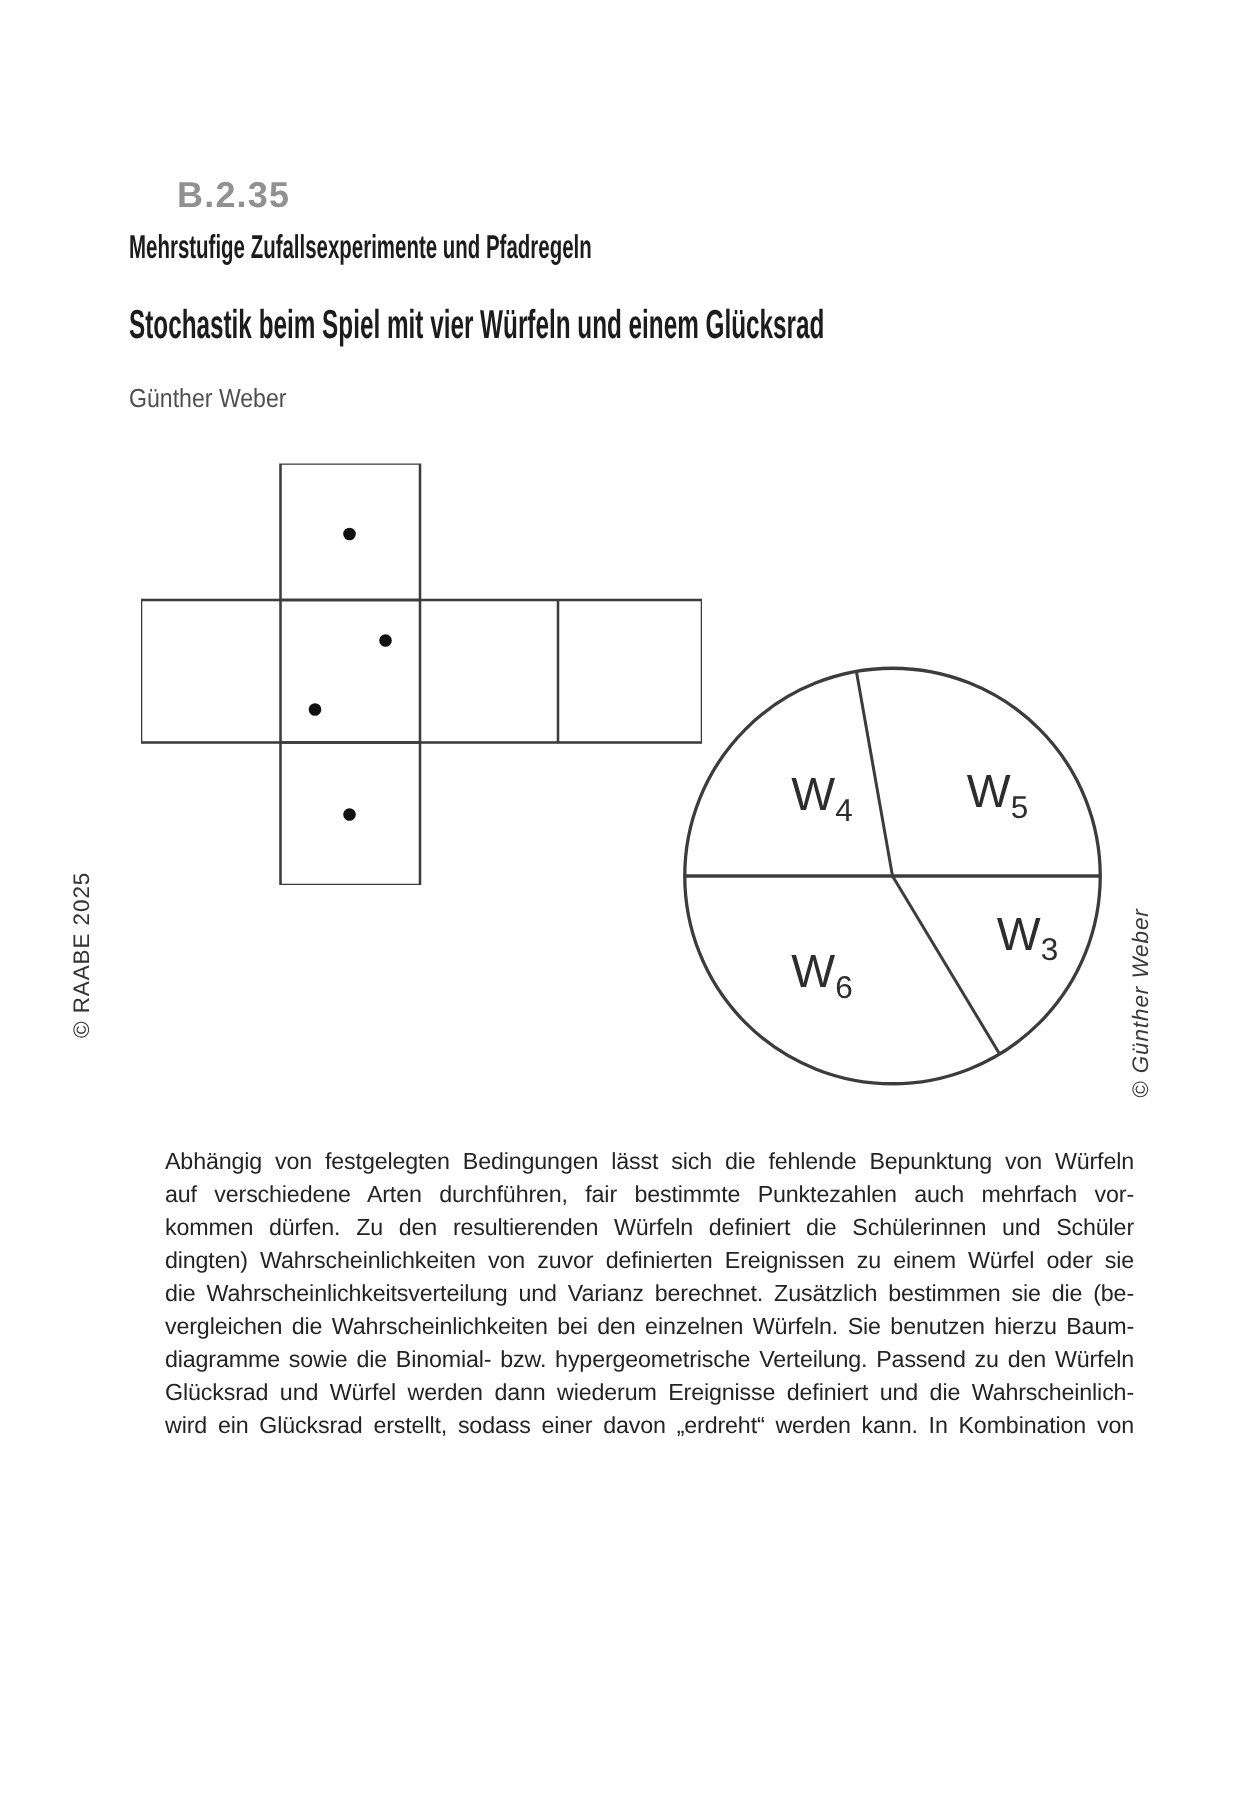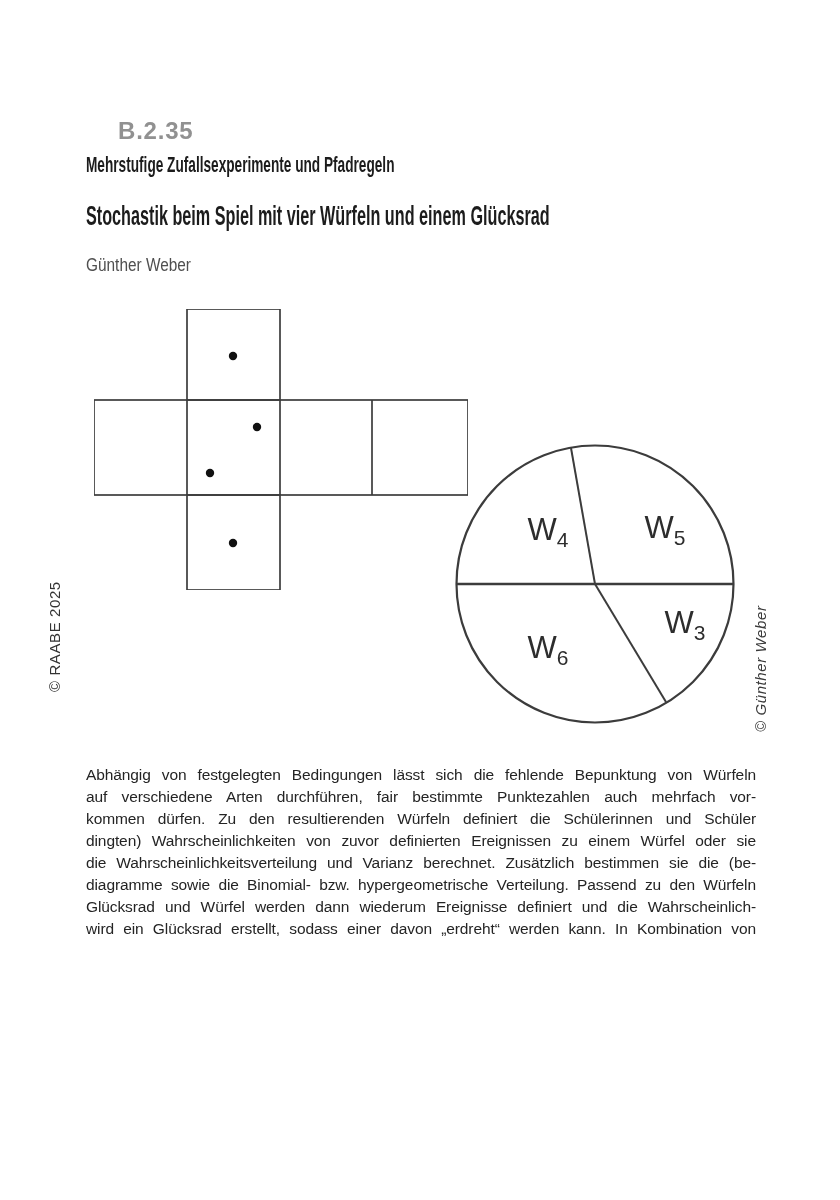--- a/index.html
+++ b/index.html
@@ -47,21 +47,21 @@
     transform:rotate(-90deg);transform-origin:0 0;
     white-space:nowrap;letter-spacing:0.6px;
   }
   .vcap-left{left:46px;top:692px;}
   .vcap-right{left:752px;top:732px;font-style:italic;color:#3a3a3a;}
   .body-text{
     left:86px;top:764px;width:670px;
     font-size:15.5px;line-height:22px;color:#242424;
     letter-spacing:-0.1px;
   }
-  .jline{text-align:justify;text-align-last:justify;}
+  .jline{text-align:justify;text-align-last:justify;margin-left:24px;}
   .jline.last{text-align-last:left;}
 </style>
 </head>
 <body>
 
 <div class="page">
 
   <div class="abs kicker">B.2.35</div>
   <div class="abs series">Mehrstufige Zufallsexperimente und Pfadregeln</div>
   <div class="abs title">Stochastik beim Spiel mit vier Würfeln und einem Glücksrad</div>
@@ -101,18 +101,19 @@
 
   <div class="abs vcap vcap-left">© RAABE 2025</div>
   <div class="abs vcap vcap-right">© Günther Weber</div>
 
   <div class="abs body-text">
     <div class="jline">Abhängig von festgelegten Bedingungen lässt sich die fehlende Bepunktung von Würfeln</div>
     <div class="jline">auf verschiedene Arten durchführen, fair bestimmte Punktezahlen auch mehrfach vor-</div>
     <div class="jline">kommen dürfen. Zu den resultierenden Würfeln definiert die Schülerinnen und Schüler</div>
     <div class="jline">dingten) Wahrscheinlichkeiten von zuvor definierten Ereignissen zu einem Würfel oder sie</div>
     <div class="jline">die Wahrscheinlichkeitsverteilung und Varianz berechnet. Zusätzlich bestimmen sie die (be-</div>
+    <div class="jline">vergleichen die Wahrscheinlichkeiten bei den einzelnen Würfeln. Sie benutzen hierzu Baum-</div>
     <div class="jline">diagramme sowie die Binomial- bzw. hypergeometrische Verteilung. Passend zu den Würfeln</div>
     <div class="jline">Glücksrad und Würfel werden dann wiederum Ereignisse definiert und die Wahrscheinlich-</div>
     <div class="jline">wird ein Glücksrad erstellt, sodass einer davon „erdreht“ werden kann. In Kombination von</div>
   </div>
 
 </div>
 
 </body></html>

